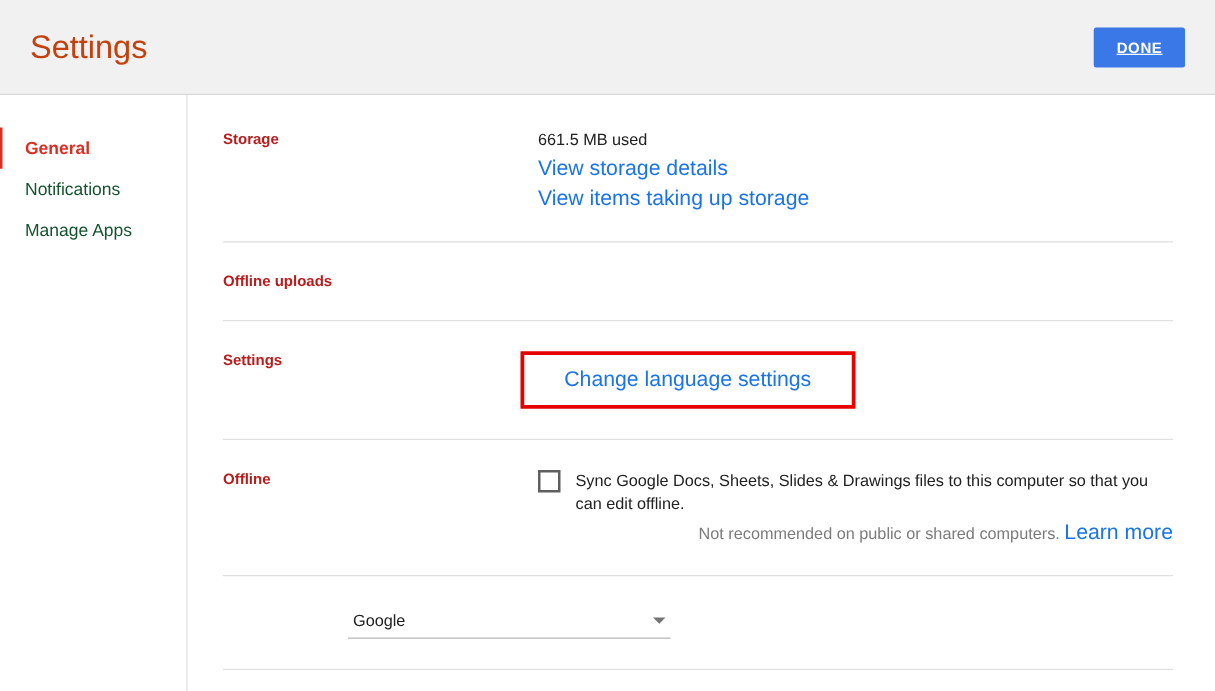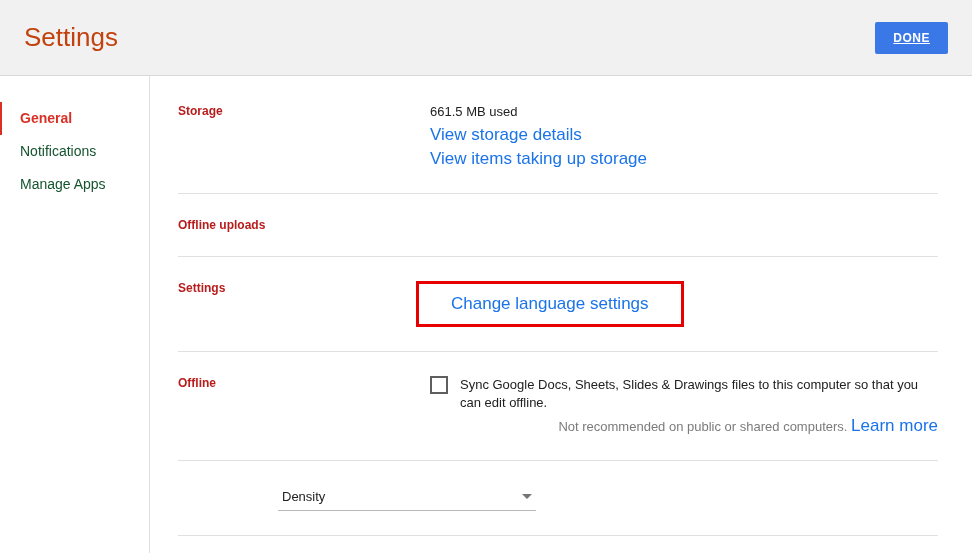--- a/index.html
+++ b/index.html
@@ -212,21 +212,21 @@
                 <span>Not recommended on public or shared computers. </span><span class="link" style="margin-top:0">Learn more</span>
               </div>
             </div>
           </div>
         </div>
       </div>
 
       <div class="section">
         <div class="value" style="display:flex">
           <div class="select-wrap">
-            <span class="sel-text">Density</span>
+            <span class="sel-text">Google</span>
             <span class="caret"></span>
           </div>
         </div>
       </div>
 
       <div class="section suggestions-section">
         <div class="label">Suggestions</div>
         <div class="value">
           <div class="checkbox-line">
             <span class="checkbox"></span>

